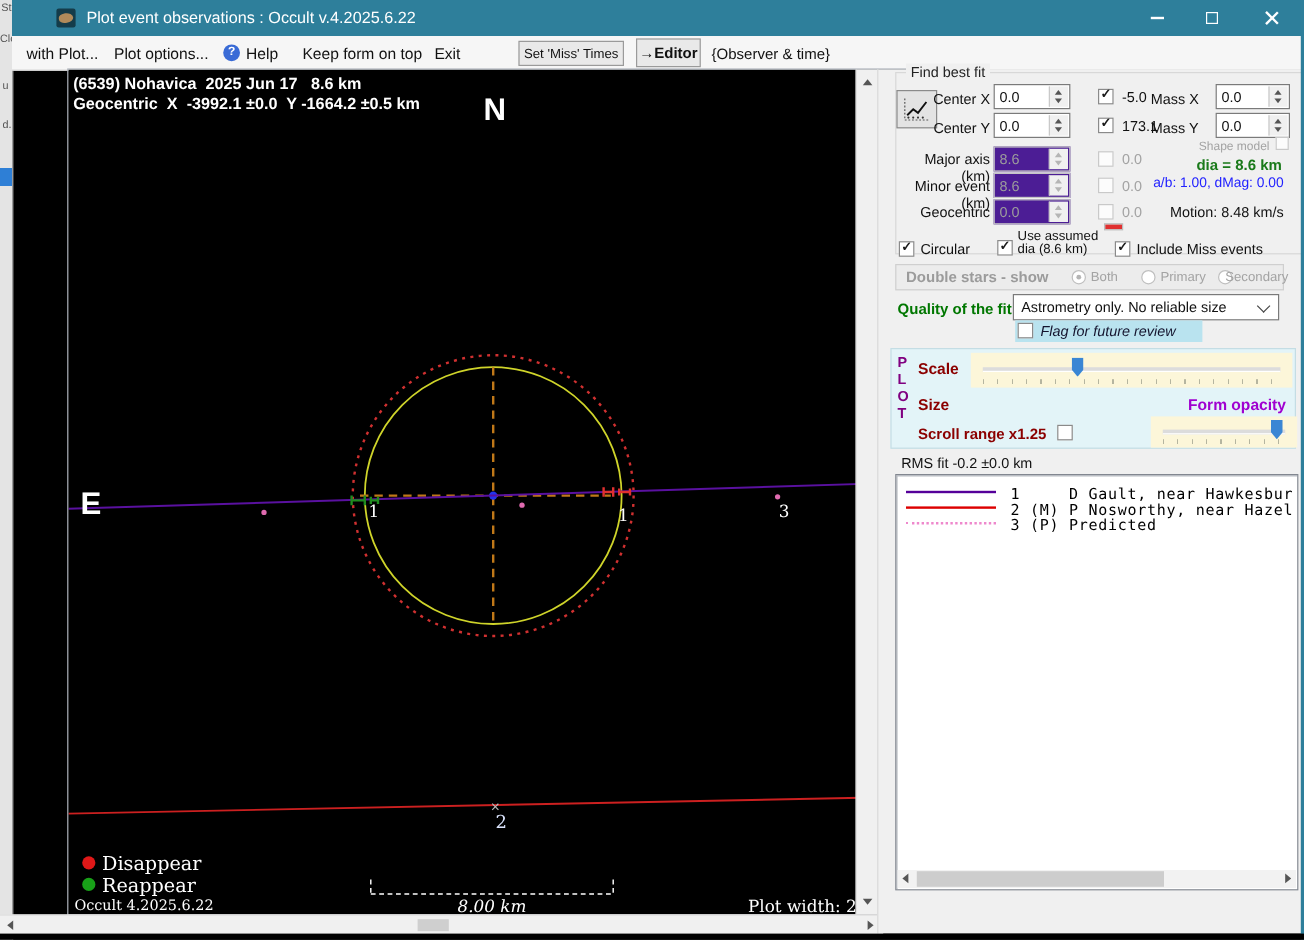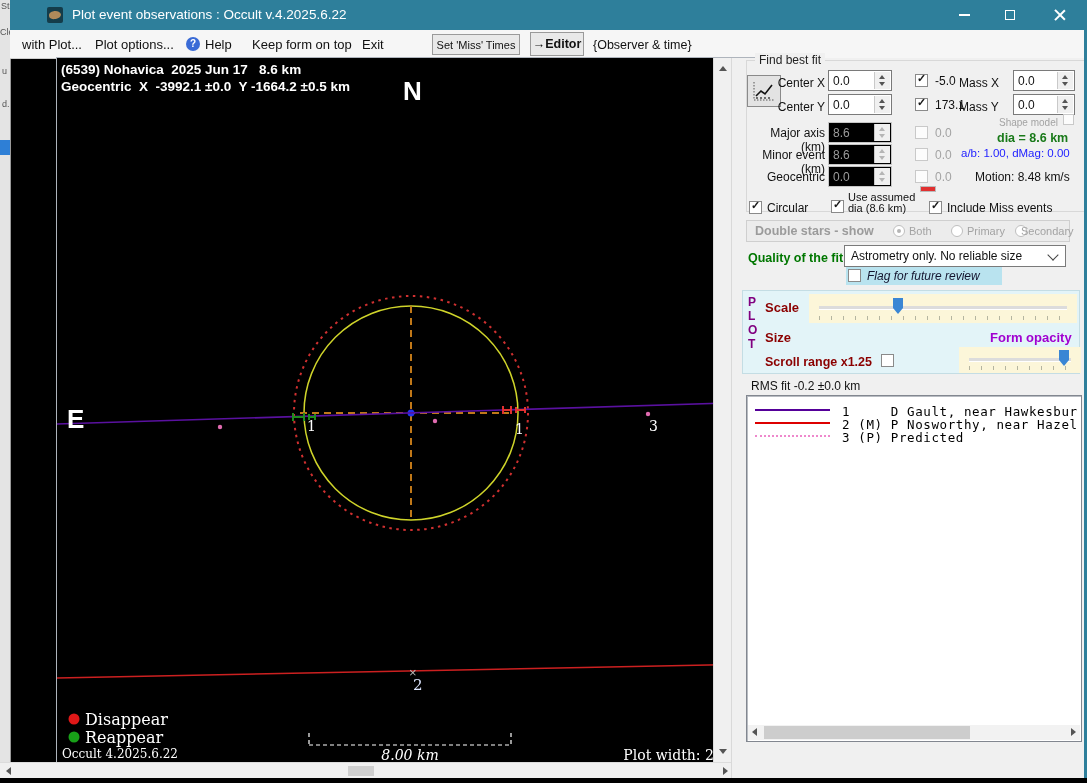--- a/index.html
+++ b/index.html
@@ -30,21 +30,21 @@
   .cb{width:13px;height:13px;background:#fff;border:1px solid #8a8a8a;box-sizing:border-box;}
   .cb .tick{position:absolute;left:1px;top:-3px;font-size:11px;font-weight:bold;color:#1a1a1a;}
   .cb.dis{border-color:#c9c9c9;background:#fcfcfc;}
   .spin{height:21px;background:#fff;border:1px solid #7a7a7a;box-sizing:border-box;font-size:12px;}
   .spin .val{position:absolute;left:4px;top:3px;}
   .spin .sbtns{position:absolute;right:1px;top:1px;width:15px;height:17px;background:#f0f0f0;border-left:1px solid #c9c9c9;}
   .tri-up{position:absolute;width:0;height:0;border-left:3px solid transparent;border-right:3px solid transparent;
           border-bottom:4px solid #555;left:4px;top:3px;}
   .tri-down{position:absolute;width:0;height:0;border-left:3px solid transparent;border-right:3px solid transparent;
           border-top:4px solid #555;left:4px;bottom:3px;}
-  .spin.dis{border-color:#c6c6c6;background:#000000;color:#9c9c9c;}
+  .spin.dis{border-color:#c6c6c6;background:#4c1d95;color:#9c9c9c;}
   .spin.dis .tri-up{border-bottom-color:#b5b5b5}.spin.dis .tri-down{border-top-color:#b5b5b5}
   .radio{width:12px;height:12px;border:1px solid #7f7f7f;border-radius:50%;background:#fff;box-sizing:border-box;}
   .radio.sel::after{content:"";position:absolute;left:3px;top:3px;width:4px;height:4px;border-radius:50%;background:#222;}
   .radio.dis{border-color:#bfbfbf;}
   .radio.dis.sel::after{background:#b5b5b5;}
   .graylab{color:#a3a3a3;}
   .chev{width:7px;height:7px;border-right:1.6px solid #444;border-bottom:1.6px solid #444;transform:rotate(45deg);}
   
   .slider{background:#fcf6d9;}
   .track{position:absolute;left:10px;right:10px;top:12px;height:3px;background:#dcdcdc;border-bottom:1px solid #fff;}

